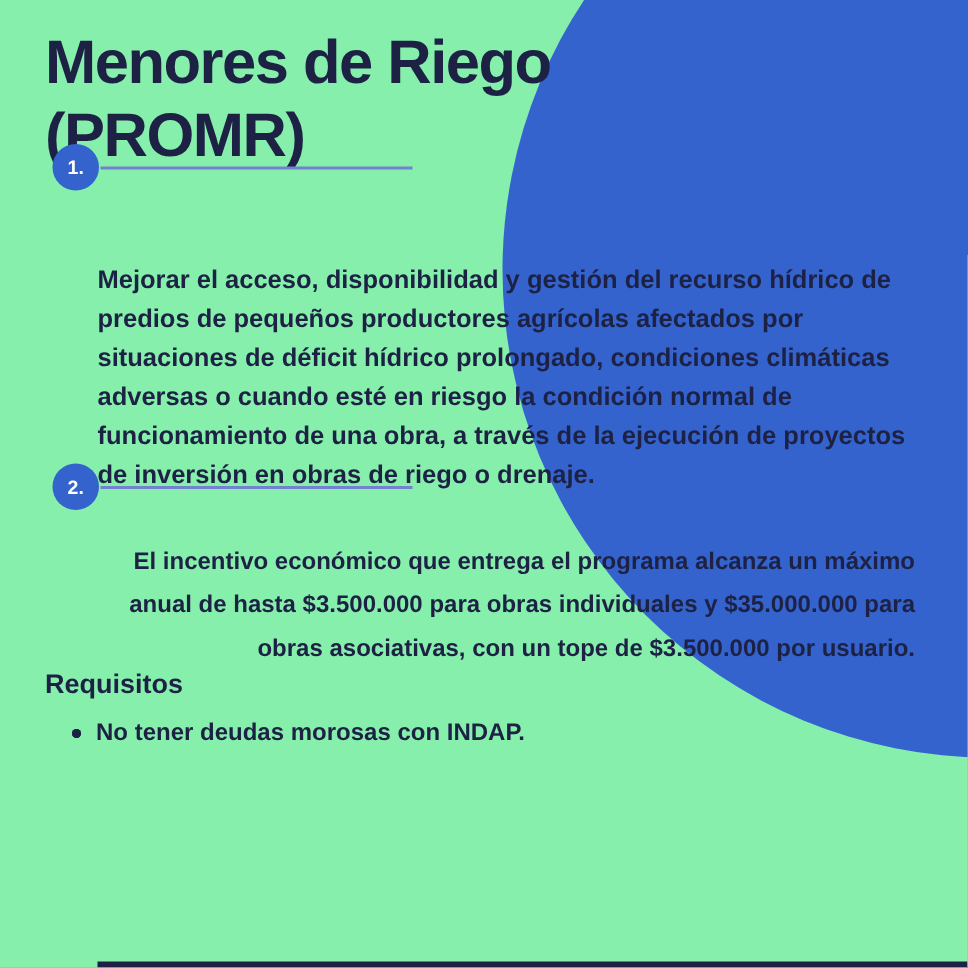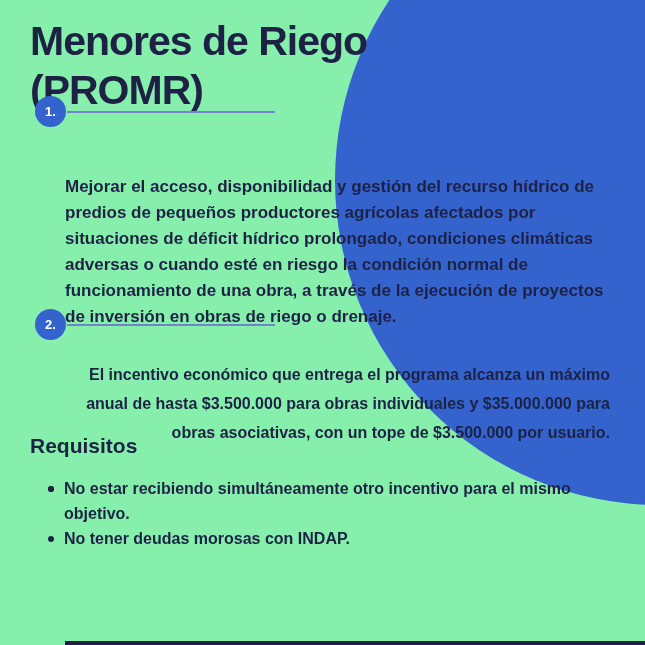--- a/index.html
+++ b/index.html
@@ -69,22 +69,22 @@
     left: 70px; top: 344px;
     width: 540px;
     font-size: 16px;
     line-height: 29px;
     font-weight: 700;
     text-align: right;
   }
 
   .requisitos-heading {
     position: absolute;
-    left: 30px; top: 434px;
-    font-size: 21px;
+    left: 30px; top: 446px;
+    font-size: 18px;
     font-weight: 700;
   }
 
   .requirements-list {
     position: absolute;
     left: 44px; top: 476px;
     width: 565px;
     margin: 0; padding: 0;
     list-style: none;
     font-size: 16px;
@@ -133,23 +133,19 @@
     <p class="incentive-paragraph">El incentivo económico que entrega el programa alcanza un máximo anual de hasta $3.500.000 para obras individuales y $35.000.000 para obras asociativas, con un tope de $3.500.000 por usuario.</p>
 
     <div class="requisitos-heading">Requisitos</div>
 
     <ul class="requirements-list">
       <li class="requirement-item">
         <span class="bullet-dot"></span>
       </li>
       <li class="requirement-item">
         <span class="bullet-dot"></span>
-        <span>No estar recibiendo simultáneamente otro incentivo para el mismo objetivo.</span>
-      </li>
-      <li class="requirement-item">
-        <span class="bullet-dot"></span>
         <span>No tener deudas morosas con INDAP.</span>
       </li>
     </ul>
 
     <div class="bottom-bar"></div>
   </div>
 </div>
 
 </body></html>

